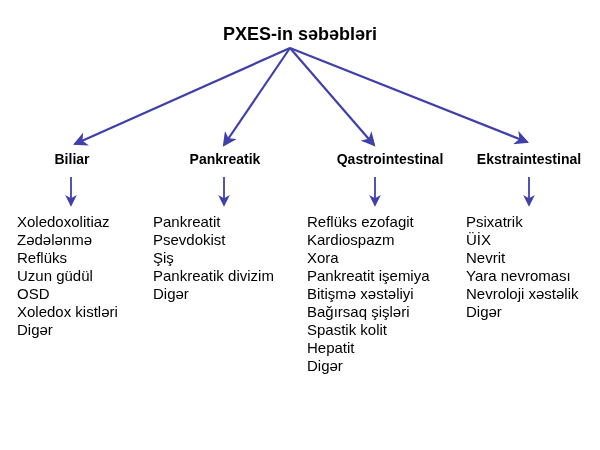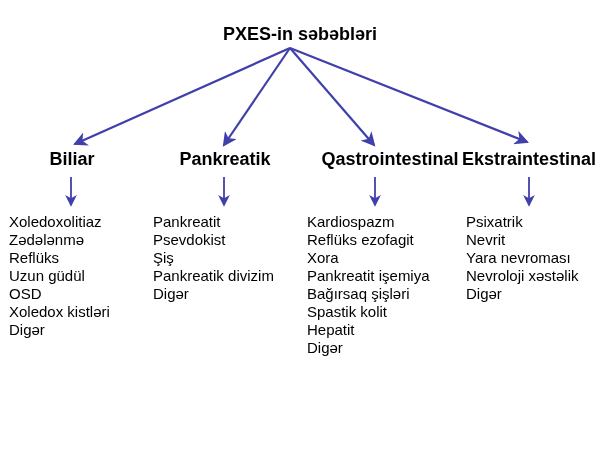--- a/index.html
+++ b/index.html
@@ -26,37 +26,37 @@
     position: absolute;
     left: 0; top: 0;
     width: 600px;
     height: 450px;
     pointer-events: none;
   }
   .col-header {
     position: absolute;
     top: 148px;
     transform: translateX(-50%);
-    font-size: 18px;
+    font-size: 14px;
     font-weight: bold;
     line-height: 22px;
     white-space: nowrap;
   }
   .col-list {
     position: absolute;
     top: 213px;
     font-size: 15px;
     line-height: 18px;
     white-space: nowrap;
   }
   .col-header.c0 { left: 72px; }
   .col-header.c1 { left: 225px; }
   .col-header.c2 { left: 390px; }
   .col-header.c3 { left: 529px; }
-  .col-list.c0 { left: 9px; }
+  .col-list.c0 { left: 17px; }
   .col-list.c1 { left: 153px; }
   .col-list.c2 { left: 307px; }
   .col-list.c3 { left: 466px; }
   .watermark {
     position: absolute;
     left: 0; top: 411px;
     width: 600px;
     text-align: center;
     font-size: 11px;
     line-height: 14px;
@@ -103,32 +103,34 @@
 
   <div class="col-list c1">
     <div>Pankreatit</div>
     <div>Psevdokist</div>
     <div>Şiş</div>
     <div>Pankreatik divizim</div>
     <div>Digər</div>
   </div>
 
   <div class="col-list c2">
+    <div>Reflüks ezofagit</div>
     <div>Kardiospazm</div>
-    <div>Reflüks ezofagit</div>
     <div>Xora</div>
     <div>Pankreatit işemiya</div>
+    <div>Bitişmə xəstəliyi</div>
     <div>Bağırsaq şişləri</div>
     <div>Spastik kolit</div>
     <div>Hepatit</div>
     <div>Digər</div>
   </div>
 
   <div class="col-list c3">
     <div>Psixatrik</div>
+    <div>ÜİX</div>
     <div>Nevrit</div>
     <div>Yara nevroması</div>
     <div>Nevroloji xəstəlik</div>
     <div>Digər</div>
   </div>
 
 
 </div>
 
 </body></html>

